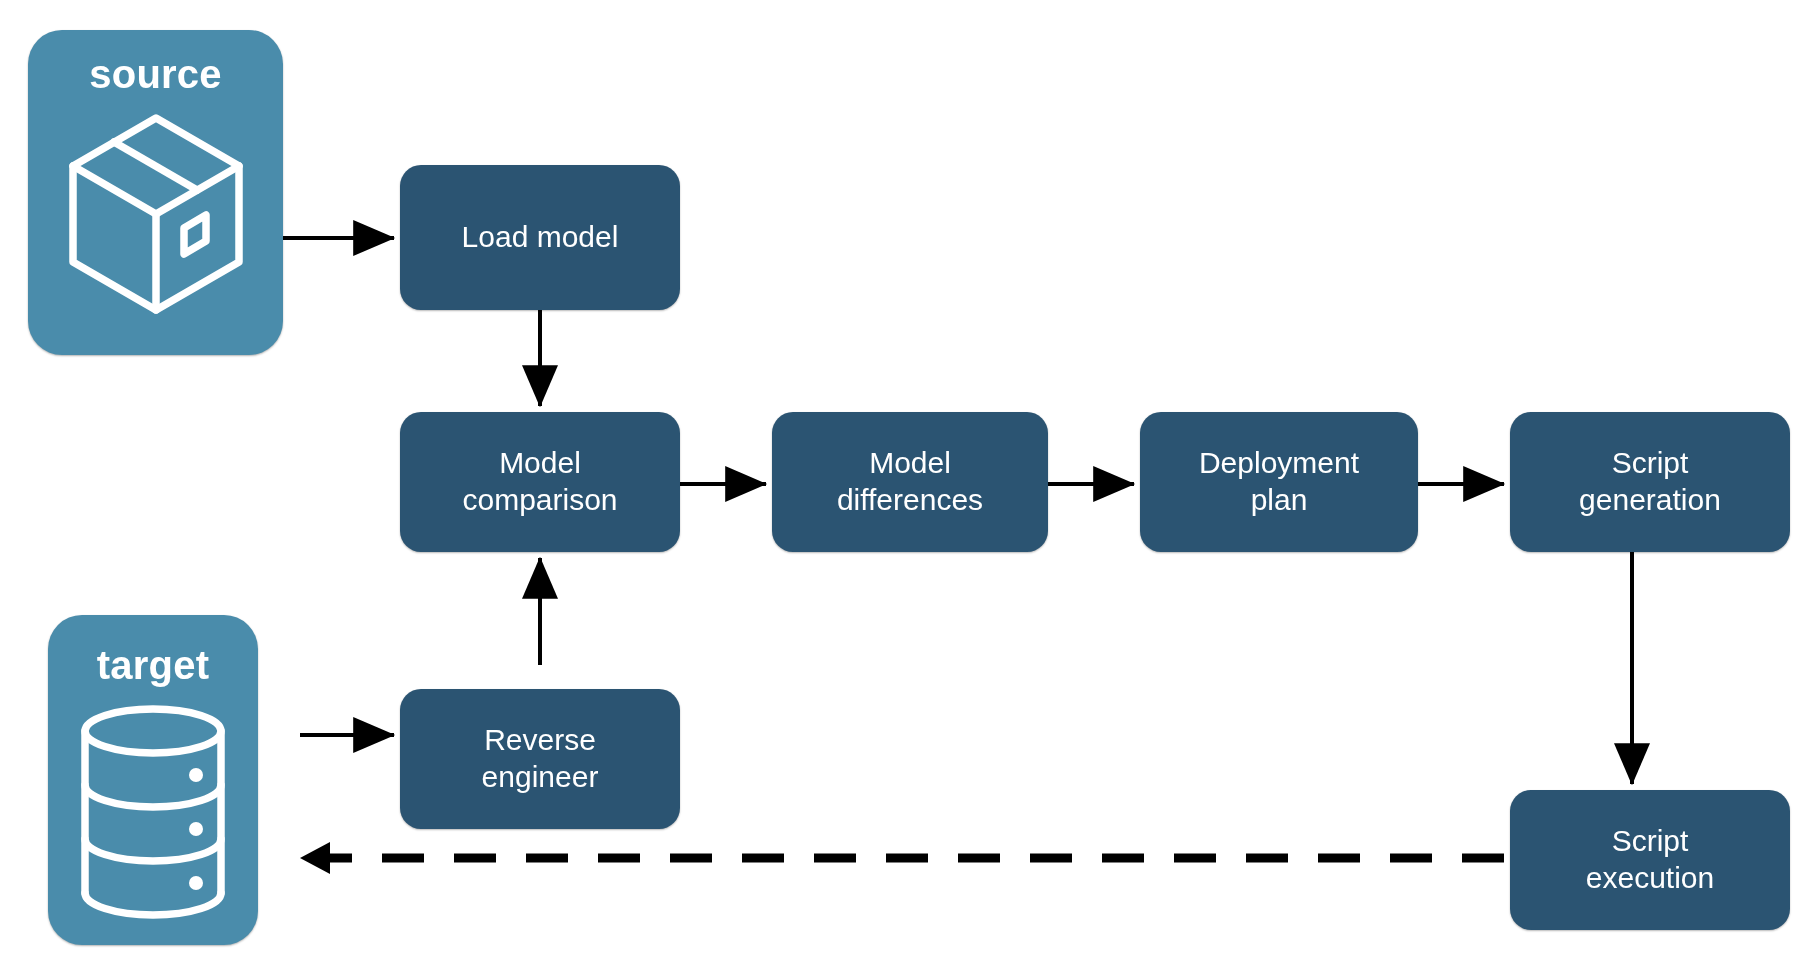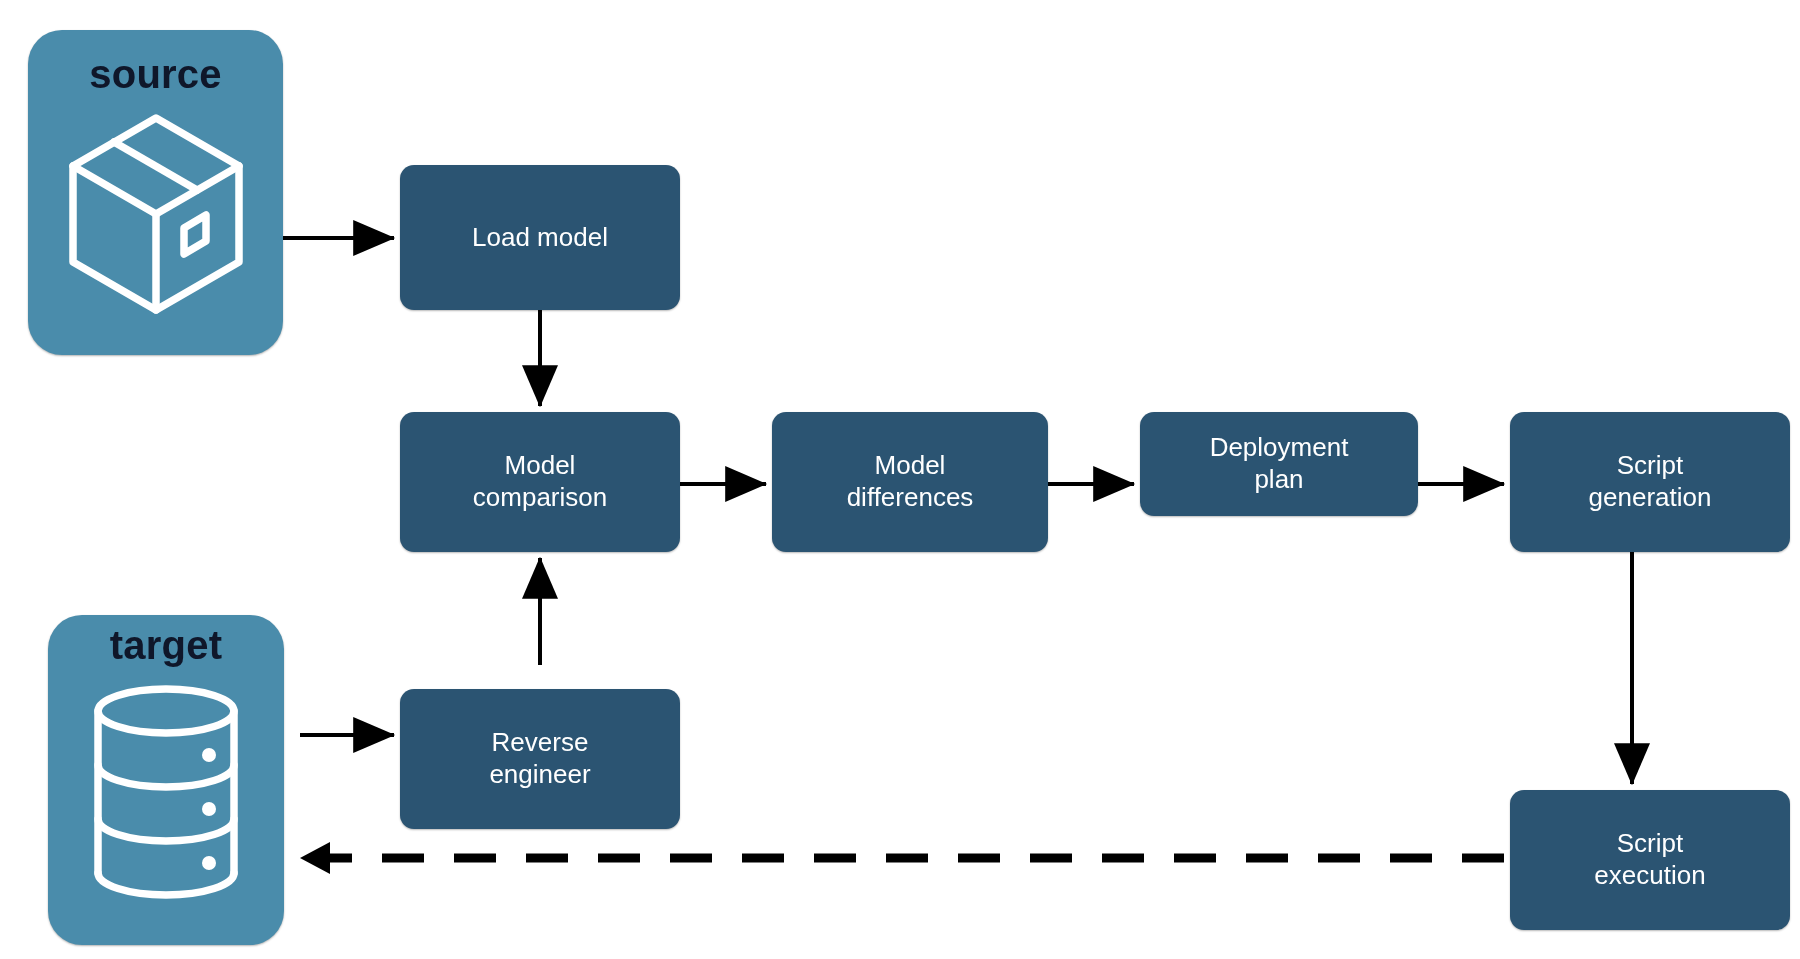--- a/index.html
+++ b/index.html
@@ -14,39 +14,39 @@
   
   .endpoint{
     position:absolute;
     background:#4a8cab;
     border-radius:34px;
     box-shadow:0 1px 2px rgba(0,0,0,.30);
     display:flex;flex-direction:column;align-items:center;
     box-sizing:border-box;
   }
   .endpoint .ep-label{
-    color:#0f172a;
+    color:#ffffff;
     font-weight:bold;
     letter-spacing:.2px;
     line-height:1;
     text-align:center;
   }
   .endpoint .ep-icon{display:block;}
 
   
   .node{
     position:absolute;
     background:#2b5472;
-    border-radius:14px;
+    border-radius:21px;
     box-shadow:0 1px 2px rgba(0,0,0,.28);
     color:#ffffff;
     display:flex;align-items:center;justify-content:center;
     text-align:center;
     line-height:1.22;
-    font-size:26px;
+    font-size:30px;
     font-weight:400;
     box-sizing:border-box;
     padding:4px 0;
     white-space:pre-line;
   }
 
   
   #wires{position:absolute;left:0;top:0;width:1800px;height:959px;pointer-events:none;}
   .wire{stroke:#000000;stroke-width:4;fill:none;}
   .wire-dashed{stroke:#000000;stroke-width:9;fill:none;stroke-dasharray:42 30;stroke-linecap:butt;}
@@ -98,21 +98,21 @@
           <path d="M93 104 L93 200"></path>
 
           <path d="M51 32 L134 80"></path>
 
           <path d="M121 118 L143 105 L143 131 L121 144 Z"></path>
         </g>
       </svg>
     </span>
   </div>
 
-  <div class="endpoint" style="left:48px;top:615px;width:236px;height:330px;padding-top:10px;">
+  <div class="endpoint" style="left:48px;top:615px;width:210px;height:330px;padding-top:30px;">
     <div class="ep-label" style="font-size:40px;">target</div>
     <span class="ep-icon" style="margin-top:18px;">
       <svg width="160" height="218" viewBox="0 0 160 218" aria-hidden="true">
         <g fill="none" stroke="#ffffff" stroke-width="7.5" stroke-linejoin="round" stroke-linecap="round">
 
           <path d="M12 28 L12 190"></path>
           <path d="M148 28 L148 190"></path>
 
           <ellipse cx="80" cy="28" rx="68" ry="22"></ellipse>
 
@@ -130,21 +130,21 @@
   </div>
 
   <div class="node" style="left:400px;top:165px;width:280px;height:145px;">Load model</div>
 
   <div class="node" style="left:400px;top:412px;width:280px;height:140px;">Model
 comparison</div>
 
   <div class="node" style="left:772px;top:412px;width:276px;height:140px;">Model
 differences</div>
 
-  <div class="node" style="left:1140px;top:412px;width:278px;height:104px;">Deployment
+  <div class="node" style="left:1140px;top:412px;width:278px;height:140px;">Deployment
 plan</div>
 
   <div class="node" style="left:1510px;top:412px;width:280px;height:140px;">Script
 generation</div>
 
   <div class="node" style="left:1510px;top:790px;width:280px;height:140px;">Script
 execution</div>
 
   <div class="node" style="left:400px;top:665px;width:280px;height:140px;margin-top:24px;">Reverse
 engineer</div>

